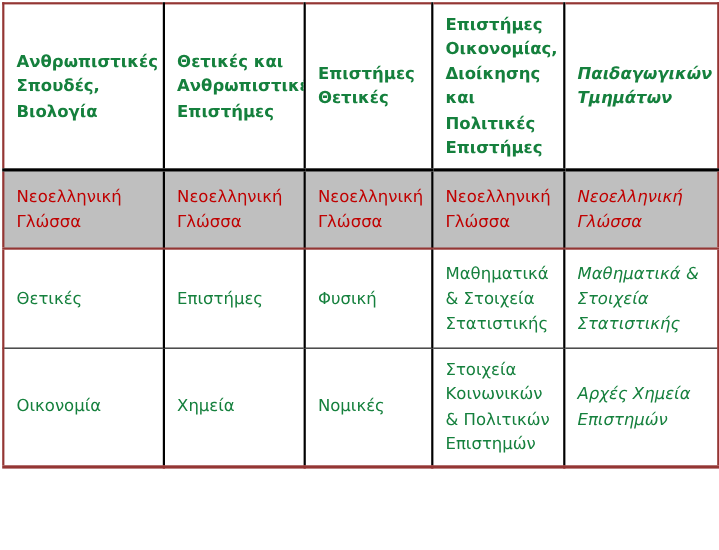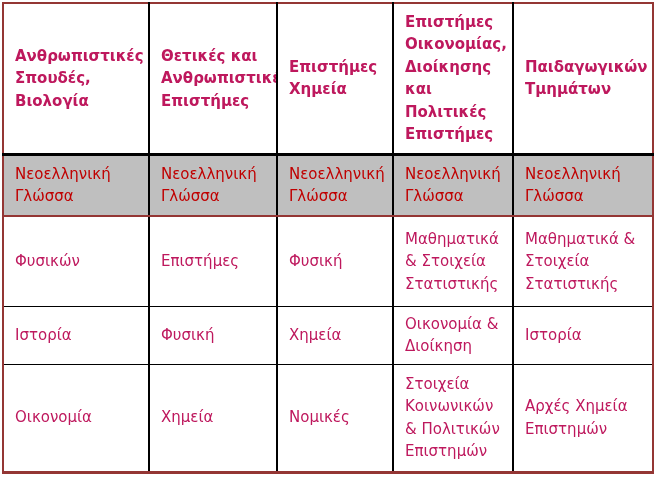--- a/index.html
+++ b/index.html
@@ -21,26 +21,27 @@
     width: 650px;
     background: #ffffff;
   }
   table.subject-table td {
     box-sizing: border-box;
     vertical-align: middle;
     text-align: left;
     padding: 4px 8px 4px 11px;
     font-size: 15px;
     line-height: 1.5;
-    color: #be185d;
+    color: #15803d;
     border-right: 2px solid #000000;
     overflow: hidden;
   }
   table.subject-table td:last-child {
     border-right: none;
+    font-style: italic;
   }
   
   table.subject-table {
     border: 2px solid #943634;
     border-bottom-width: 3px;
   }
   
   tr.header-row td {
     font-weight: bold;
     border-bottom: 3px solid #000000;
@@ -59,65 +60,58 @@
     border-bottom: none;
   }
   
   col.c1 { width: 146px; }
   col.c2 { width: 128px; }
   col.c3 { width: 116px; }
   col.c4 { width: 120px; }
   col.c5 { width: 140px; }
   
   tr.header-row    { height: 151px; }
-  tr.highlight-row { height: 62px; }
+  tr.highlight-row { height: 72px; }
   tr.body-row-1    { height: 90px; }
   tr.body-row-2    { height: 58px; }
   tr.body-row-3    { height: 108px; }
 </style>
 </head>
 <body>
 
 <div class="page">
   <table class="subject-table">
     <colgroup>
       <col class="c1">
         <col class="c2">
         <col class="c3">
         <col class="c4">
         <col class="c5">
     </colgroup>
     <tbody>
       <tr class="header-row">
         <td>Ανθρωπιστικές Σπουδές, Βιολογία</td>
         <td>Θετικές και Ανθρωπιστικές Επιστήμες</td>
-        <td>Επιστήμες Χημεία</td>
+        <td>Επιστήμες Θετικές</td>
         <td>Επιστήμες Οικονομίας, Διοίκησης και Πολιτικές Επιστήμες</td>
         <td>Παιδαγωγικών Τμημάτων</td>
       </tr>
       <tr class="highlight-row">
         <td>Νεοελληνική Γλώσσα</td>
         <td>Νεοελληνική Γλώσσα</td>
         <td>Νεοελληνική Γλώσσα</td>
         <td>Νεοελληνική Γλώσσα</td>
         <td>Νεοελληνική Γλώσσα</td>
       </tr>
       <tr class="body-row body-row-1">
-        <td>Φυσικών</td>
+        <td>Θετικές</td>
         <td>Επιστήμες</td>
         <td>Φυσική</td>
         <td>Μαθηματικά &amp; Στοιχεία Στατιστικής</td>
         <td>Μαθηματικά &amp; Στοιχεία Στατιστικής</td>
-      </tr>
-      <tr class="body-row body-row-2">
-        <td>Ιστορία</td>
-        <td>Φυσική</td>
-        <td>Χημεία</td>
-        <td>Οικονομία &amp; Διοίκηση</td>
-        <td>Ιστορία</td>
       </tr>
       <tr class="body-row body-row-3">
         <td>Οικονομία</td>
         <td>Χημεία</td>
         <td>Νομικές</td>
         <td>Στοιχεία Κοινωνικών &amp; Πολιτικών Επιστημών</td>
         <td>Αρχές Χημεία Επιστημών</td>
       </tr>
     </tbody>
   </table>

